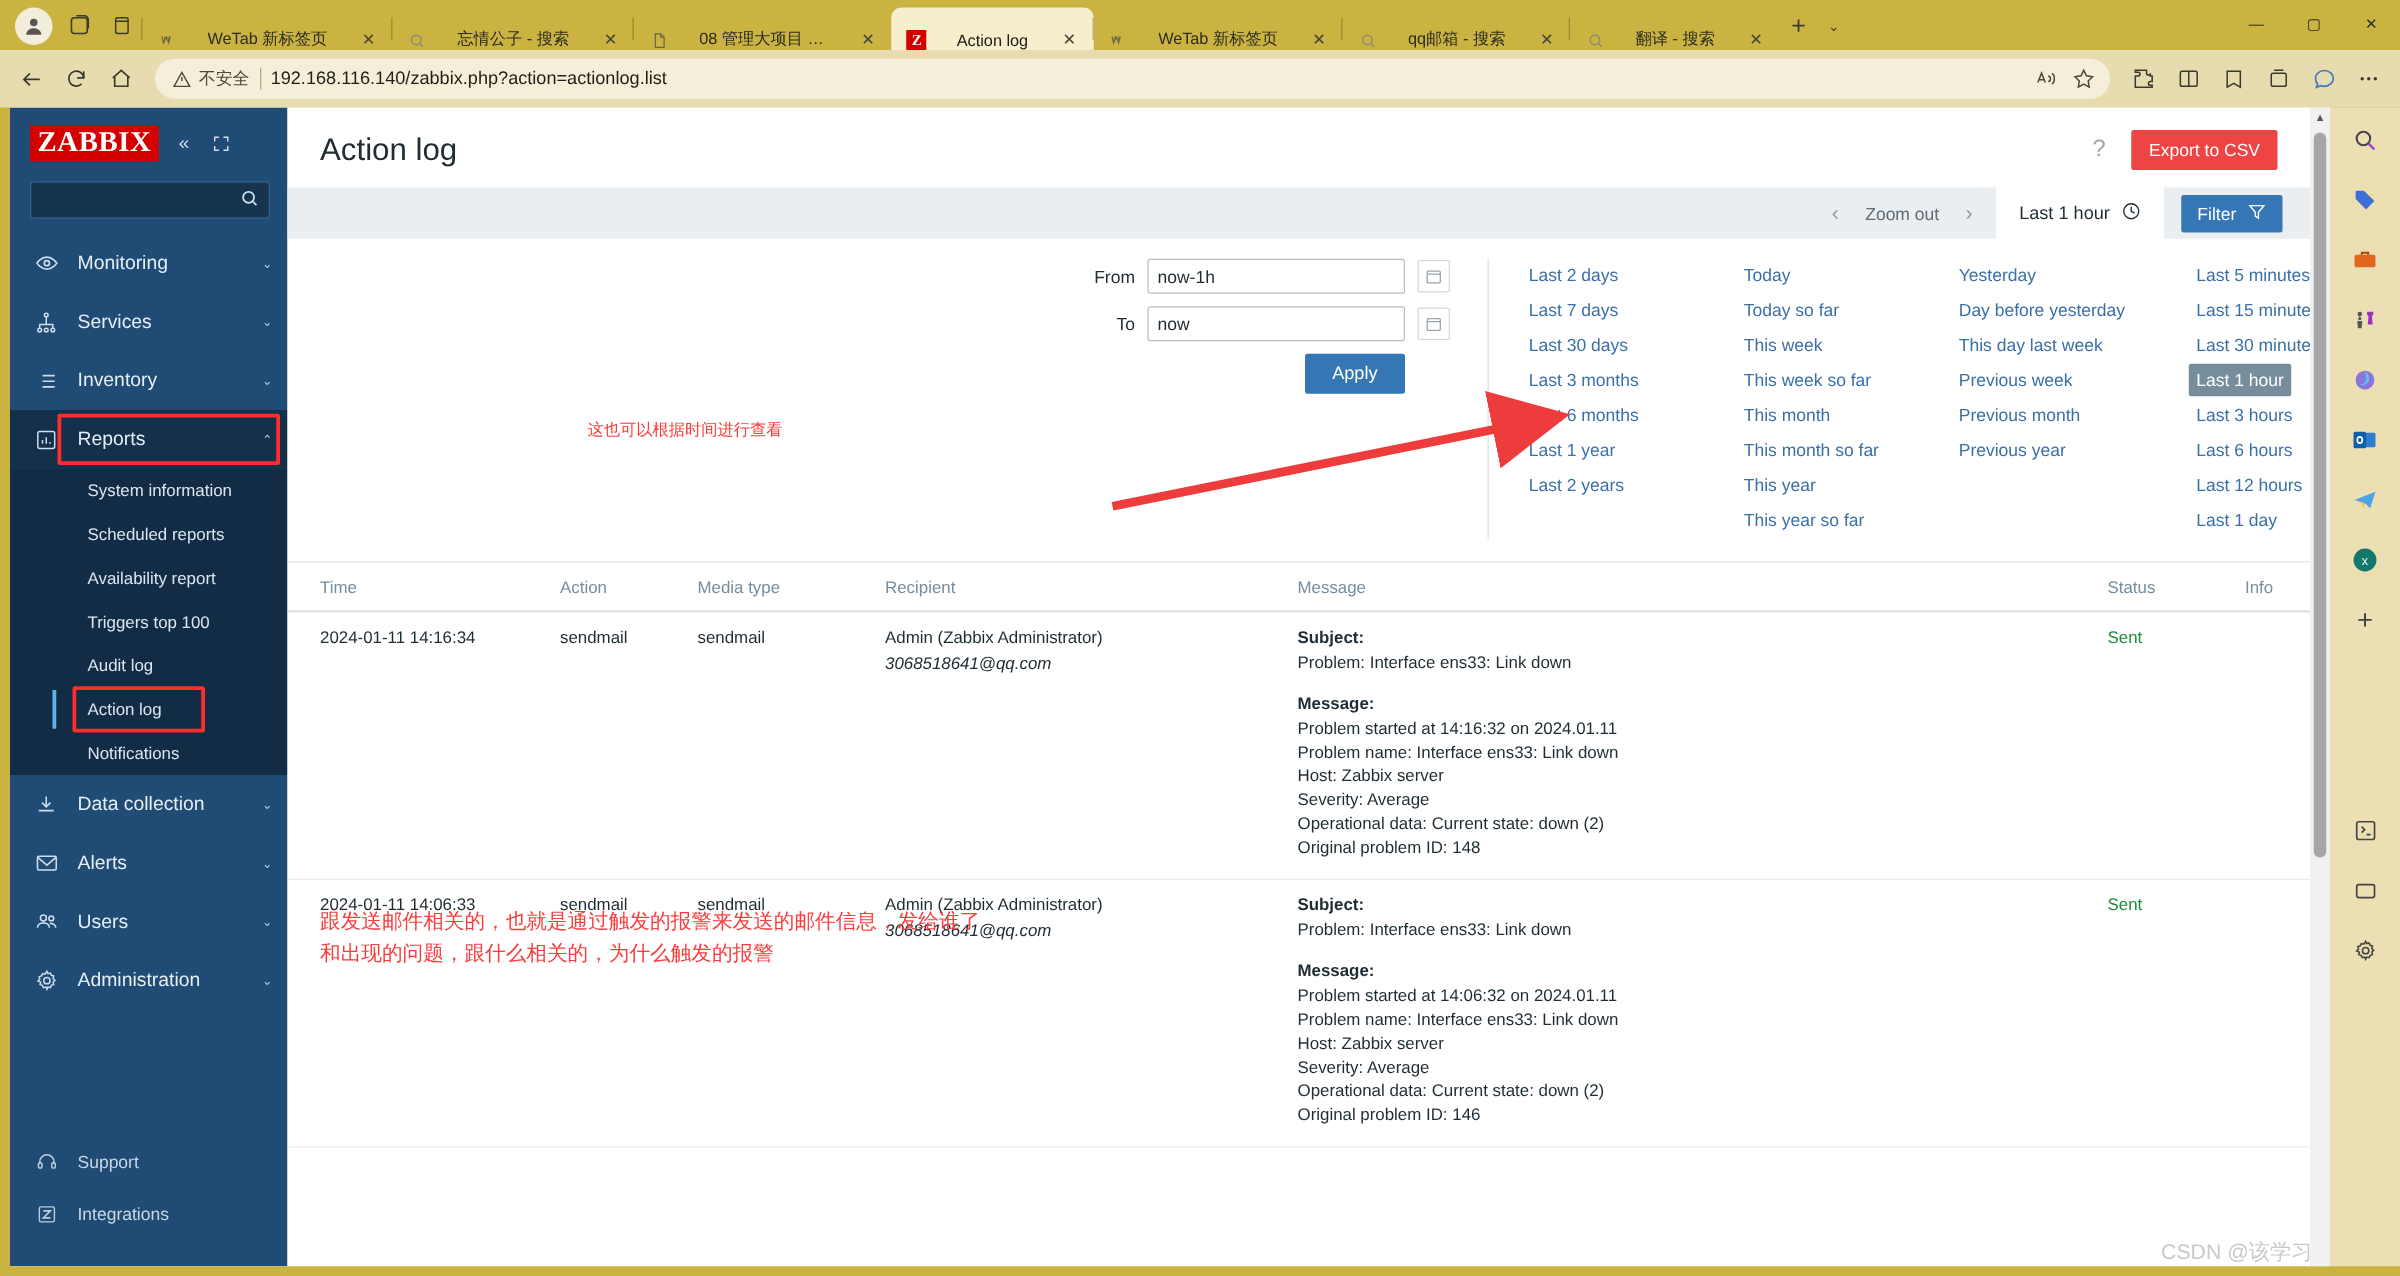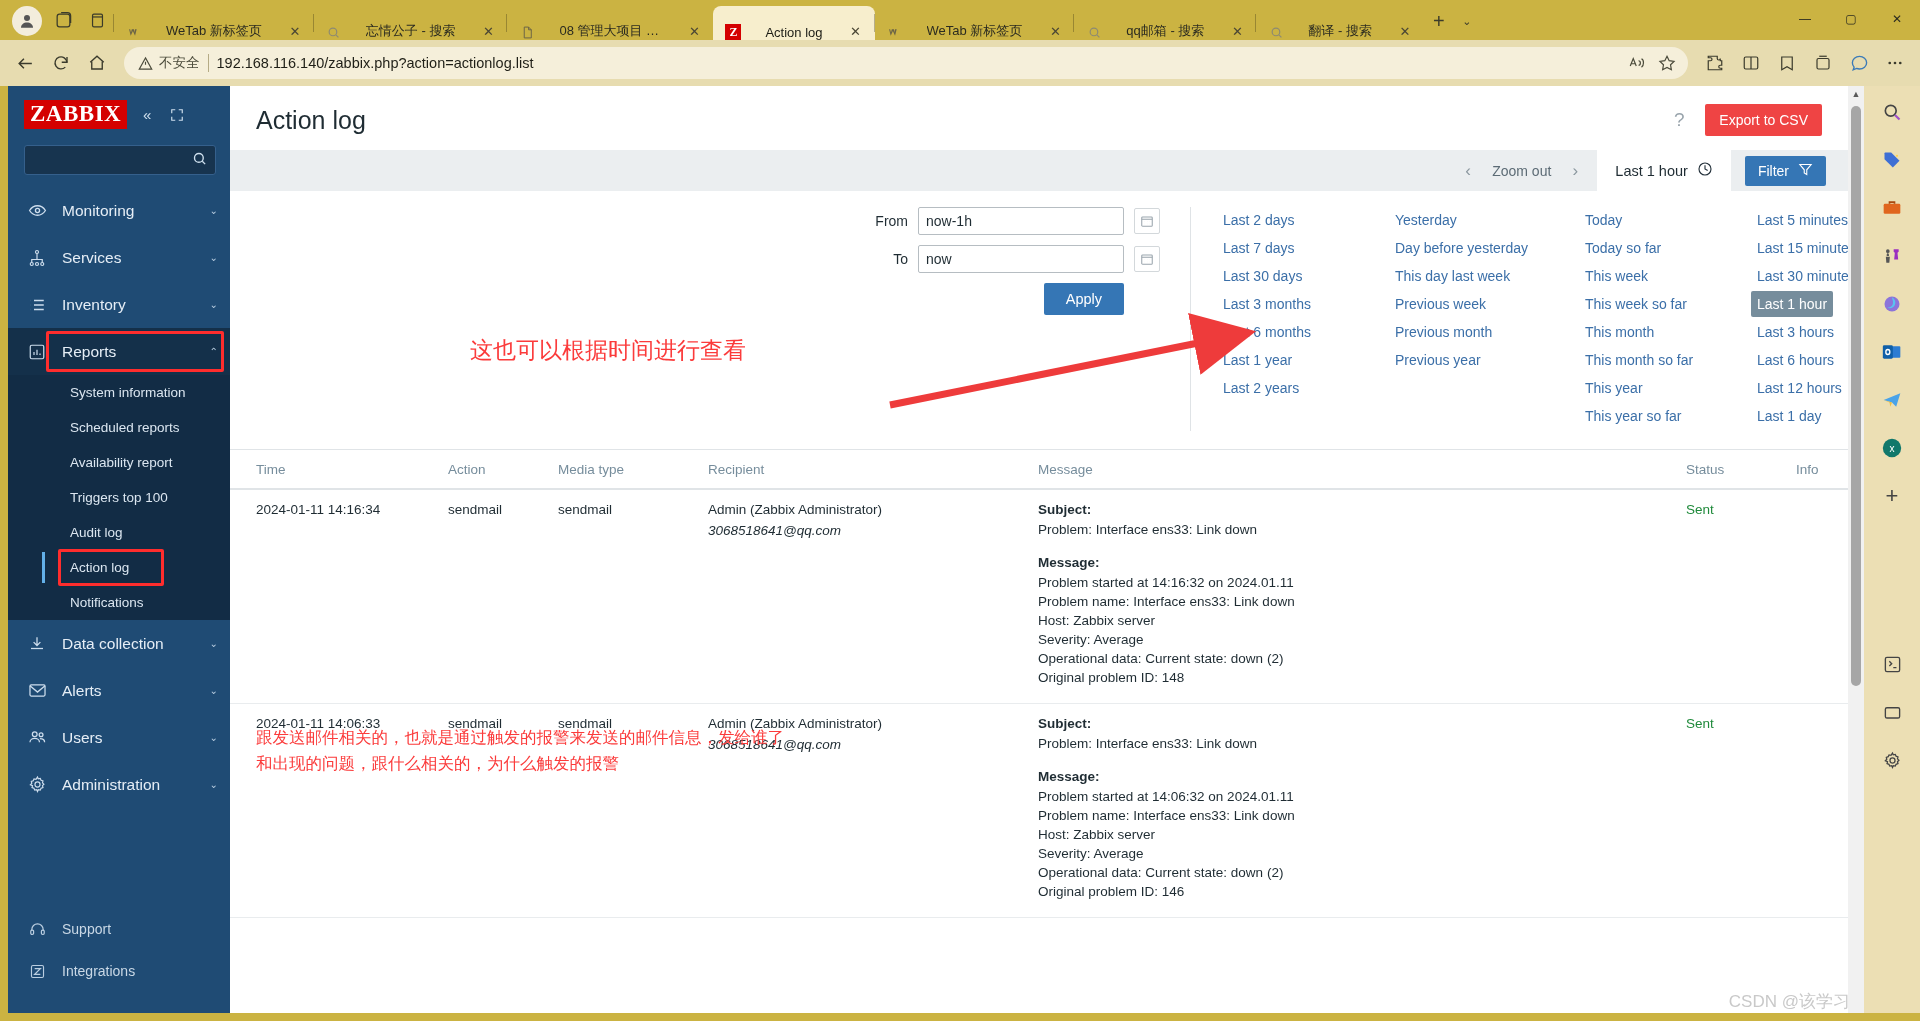--- a/index.html
+++ b/index.html
@@ -326,21 +326,21 @@
     padding-right: 36px;
     margin-top: 4px;
   }
   .apply-btn {
     background: #3576b5; color: #fff; border: 0;
     font-size: 14.5px; padding: 8px 22px; border-radius: 2px;
     font-family: inherit;
   }
   .annot-text {
     color: #fb3b3b;
-    font-size: 23px;
+    font-size: 13px;
     position: absolute;
     left: 240px; top: 128px;
     white-space: nowrap;
   }
   .fp-right {
     flex: 1 1 auto;
     border-left: 1px solid #dfe3e6;
     padding-left: 26px;
     display: flex;
     gap: 0;
@@ -872,37 +872,37 @@
           <div class="fp-right">
             <div class="fp-col">
               <a class="quick-link">Last 2 days</a>
               <a class="quick-link">Last 7 days</a>
               <a class="quick-link">Last 30 days</a>
               <a class="quick-link">Last 3 months</a>
               <a class="quick-link">Last 6 months</a>
               <a class="quick-link">Last 1 year</a>
               <a class="quick-link">Last 2 years</a>
             </div>
-            <div class="fp-col wide">
-              <a class="quick-link">Yesterday</a>
-              <a class="quick-link">Day before yesterday</a>
-              <a class="quick-link">This day last week</a>
-              <a class="quick-link">Previous week</a>
-              <a class="quick-link">Previous month</a>
-              <a class="quick-link">Previous year</a>
-            </div>
             <div class="fp-col">
               <a class="quick-link">Today</a>
               <a class="quick-link">Today so far</a>
               <a class="quick-link">This week</a>
               <a class="quick-link">This week so far</a>
               <a class="quick-link">This month</a>
               <a class="quick-link">This month so far</a>
               <a class="quick-link">This year</a>
               <a class="quick-link">This year so far</a>
+            </div>
+            <div class="fp-col wide">
+              <a class="quick-link">Yesterday</a>
+              <a class="quick-link">Day before yesterday</a>
+              <a class="quick-link">This day last week</a>
+              <a class="quick-link">Previous week</a>
+              <a class="quick-link">Previous month</a>
+              <a class="quick-link">Previous year</a>
             </div>
             <div class="fp-col">
               <a class="quick-link">Last 5 minutes</a>
               <a class="quick-link">Last 15 minutes</a>
               <a class="quick-link">Last 30 minutes</a>
               <a class="quick-link sel">Last 1 hour</a>
               <a class="quick-link">Last 3 hours</a>
               <a class="quick-link">Last 6 hours</a>
               <a class="quick-link">Last 12 hours</a>
               <a class="quick-link">Last 1 day</a>

